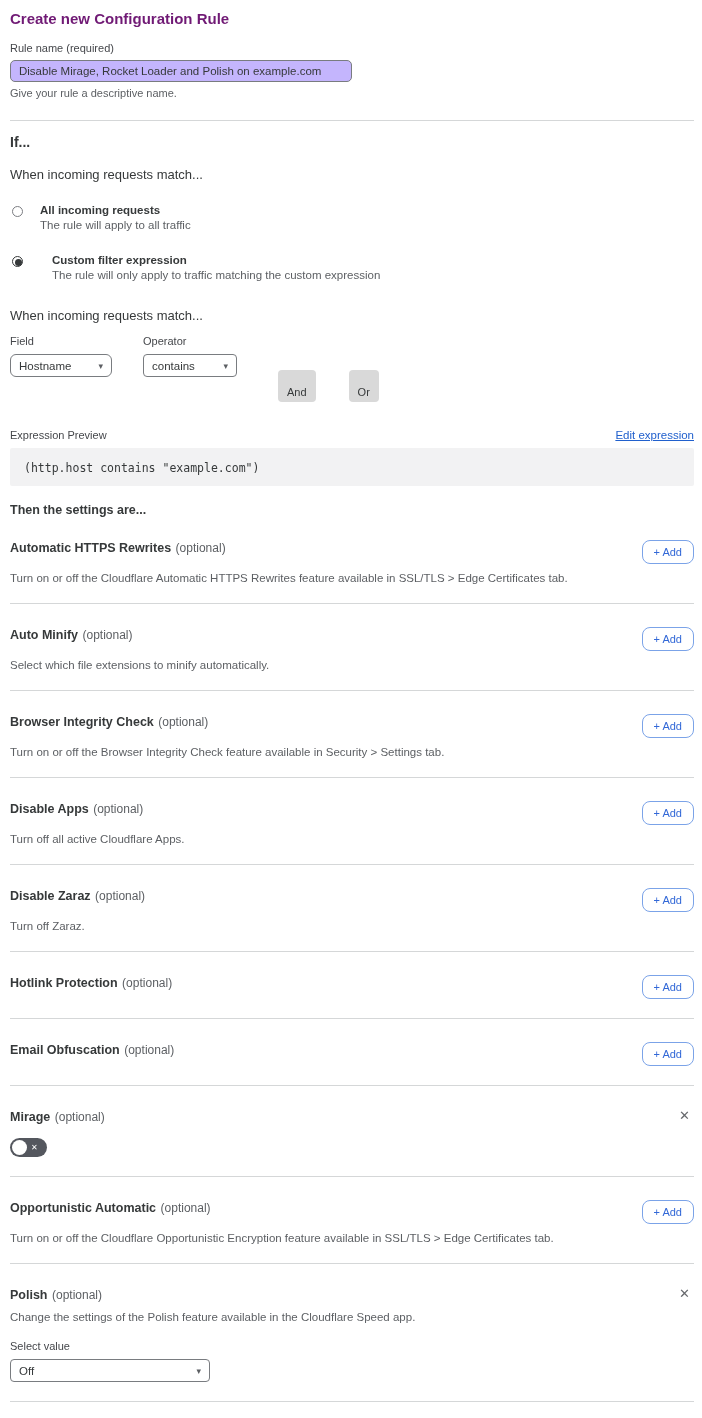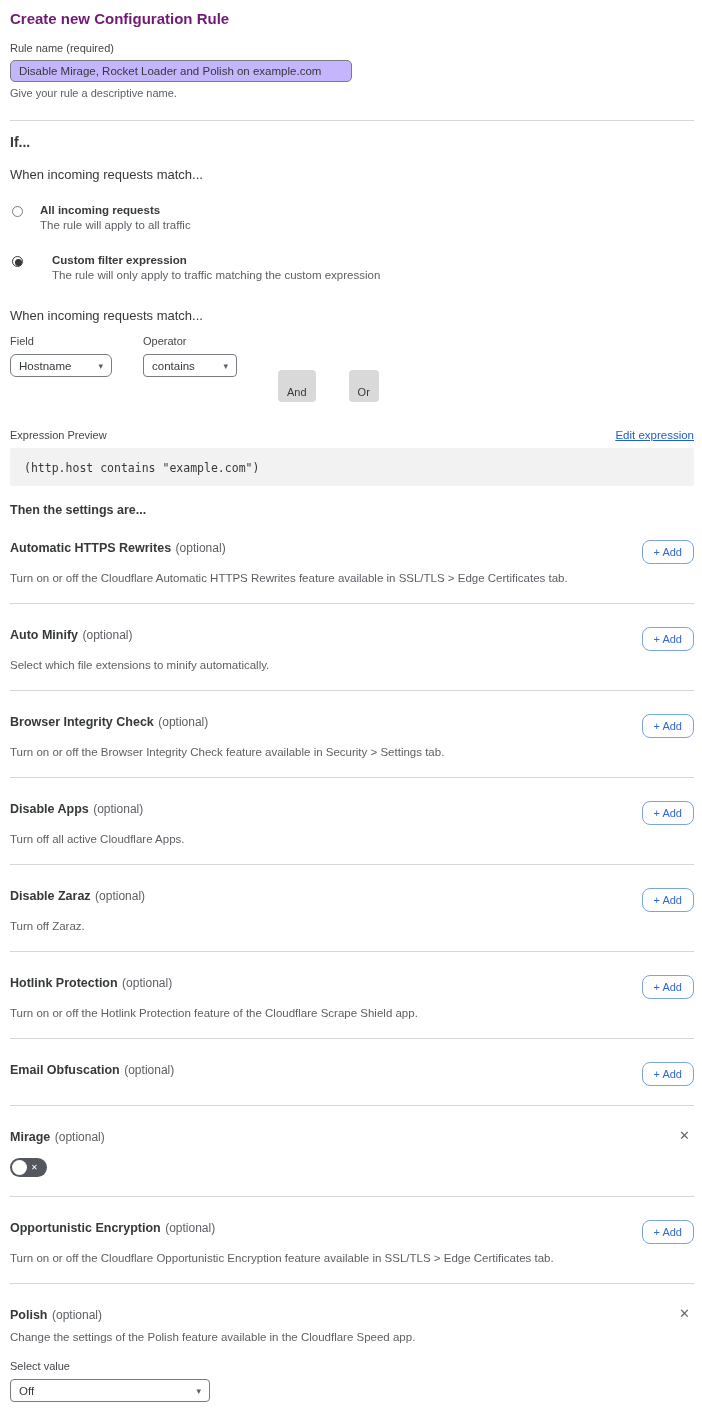--- a/index.html
+++ b/index.html
@@ -231,21 +231,20 @@
   </section>
 
   <section class="setting">
     <div class="setting-head">
       <div>
         <span class="setting-name">Hotlink Protection</span>
         <span class="optional">(optional)</span>
       </div>
       <button class="add-btn">+ Add</button>
     </div>
-    <p class="setting-desc">Turn on or off the Hotlink Protection feature of the Cloudflare Scrape Shield app.</p>
   </section>
 
   <section class="setting">
     <div class="setting-head">
       <div>
         <span class="setting-name">Email Obfuscation</span>
         <span class="optional">(optional)</span>
       </div>
       <button class="add-btn">+ Add</button>
     </div>
@@ -261,21 +260,21 @@
     </div>
     <div class="toggle">
       <span class="knob"></span>
       <span class="toggle-x">✕</span>
     </div>
   </section>
 
   <section class="setting">
     <div class="setting-head">
       <div>
-        <span class="setting-name">Opportunistic Encryption</span>
+        <span class="setting-name">Opportunistic Automatic</span>
         <span class="optional">(optional)</span>
       </div>
       <button class="add-btn">+ Add</button>
     </div>
     <p class="setting-desc">Turn on or off the Cloudflare Opportunistic Encryption feature available in SSL/TLS &gt; Edge Certificates tab.</p>
   </section>
 
   <section class="setting">
     <div class="setting-head">
       <div>

